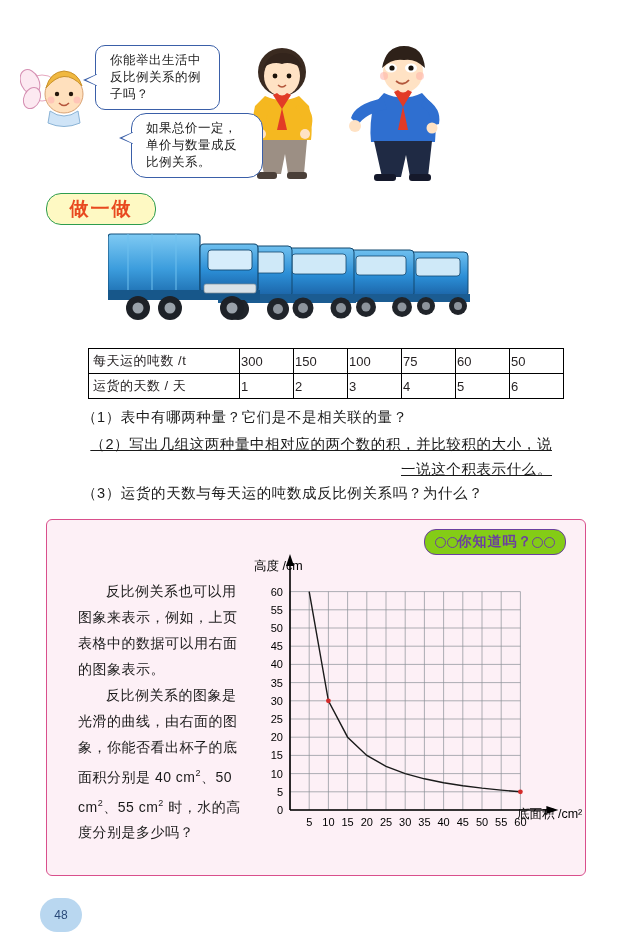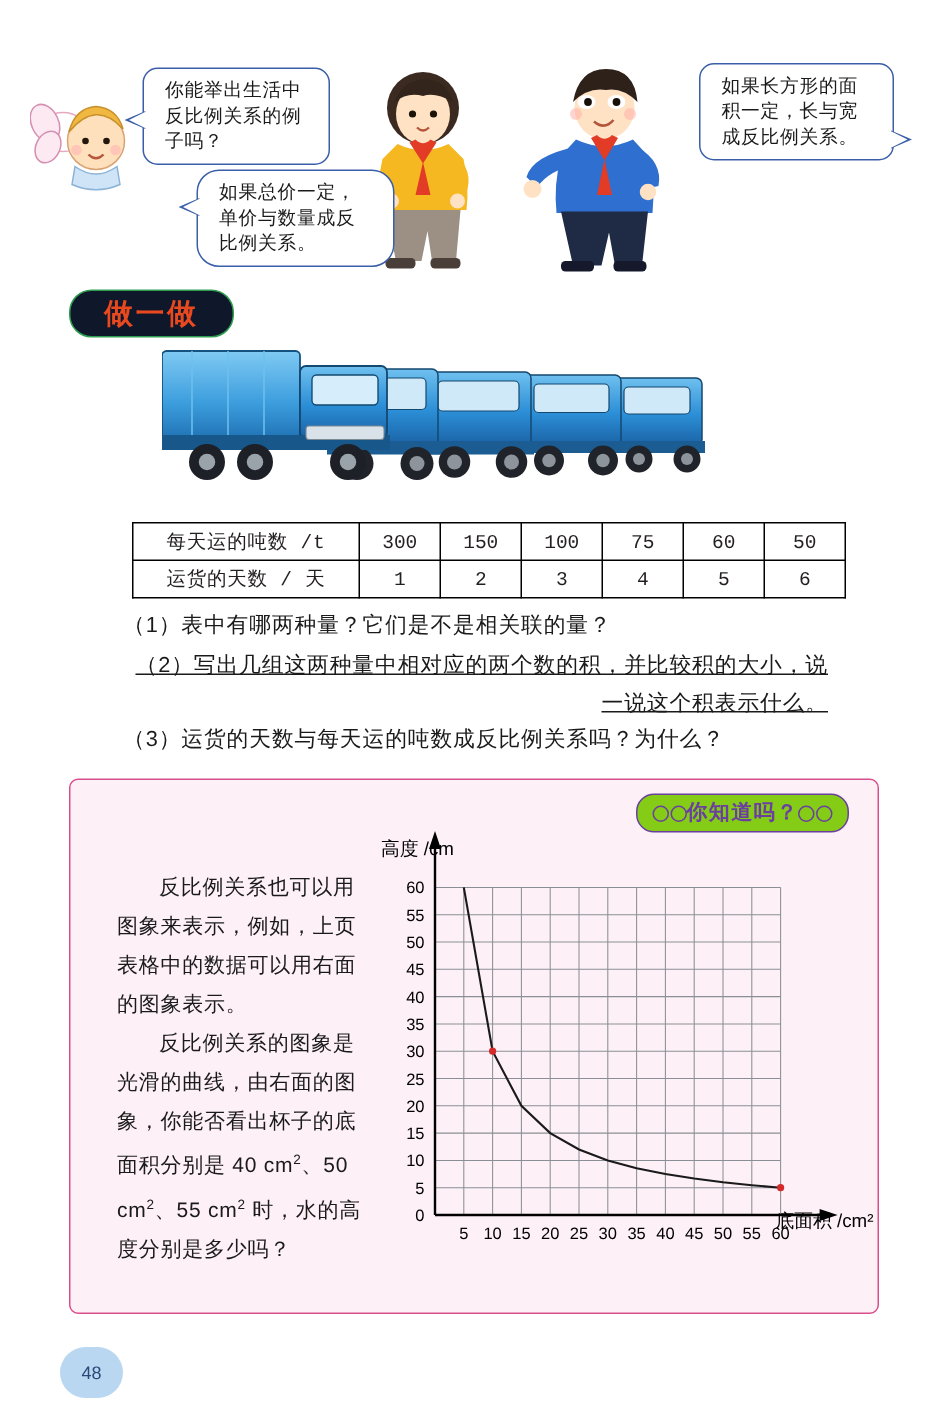--- a/index.html
+++ b/index.html
@@ -29,38 +29,38 @@
   .b3 .tail{right:-13px;top:44px;border-top:6px solid transparent;border-bottom:6px solid transparent;border-left:14px solid #3a5fa8;}
   .b3 .tail2{position:absolute;right:-10px;top:44px;width:0;height:0;border-top:6px solid transparent;border-bottom:6px solid transparent;border-left:12px solid #fff;}
 
   
   .char{position:absolute;}
 
   
   .zuoyizuo{
     position:absolute;left:46px;top:193px;width:108px;height:30px;
     border:1.6px solid #2e9d4f;border-radius:15px 15px 15px 15px;
-    background:#0f172a;
+    background:#fef9c3;
   }
   .zuoyizuo span{
     position:absolute;left:50%;top:50%;transform:translate(-50%,-50%);
     font-size:19px;color:#e8491f;font-weight:bold;letter-spacing:2px;
     font-family:"DejaVu Sans",sans-serif;white-space:nowrap;
   }
 
   
   .trucks{position:absolute;left:108px;top:222px;width:400px;height:115px;}
 
   
   .tbl{
     position:absolute;left:88px;top:348px;border-collapse:collapse;
   }
   .tbl td{
-    border:1px solid #000;height:22px;text-align:center;
-    font-size:13px;font-family:Liberation Mono, monospace;
+    border:1px solid #000;height:22px;text-align:left;
+    font-size:13px;font-family:Liberation Sans, sans-serif;
   }
   .tbl td.hd{width:142px;font-size:13px;letter-spacing:0.5px;padding:0 4px;}
   .tbl td.val{width:51px;}
 
   
   .q{
     position:absolute;font-size:14.5px;line-height:25px;letter-spacing:0.6px;
     color:#1a1a1a;
     text-align:right;
   }
@@ -189,24 +189,20 @@
     </svg>
   </div>
 
   <div class="bubble b1">
     <div class="tail"></div><div class="tail2"></div>
     <span>你能举出生活中反比例关系的例子吗？</span>
   </div>
   <div class="bubble b2">
     <div class="tail"></div><div class="tail2"></div>
     <span>如果总价一定，单价与数量成反比例关系。</span>
-  </div>
-  <div class="bubble b3">
-    <div class="tail"></div><div class="tail2"></div>
-    <span>如果长方形的面积一定，长与宽成反比例关系。</span>
   </div>
 
   <div class="zuoyizuo">
     <span>做一做</span>
   </div>
 
   <div class="trucks">
     <svg width="400" height="115" viewBox="0 0 400 115">
       <defs>
         <linearGradient id="cab" x1="0" y1="0" x2="0" y2="1">

